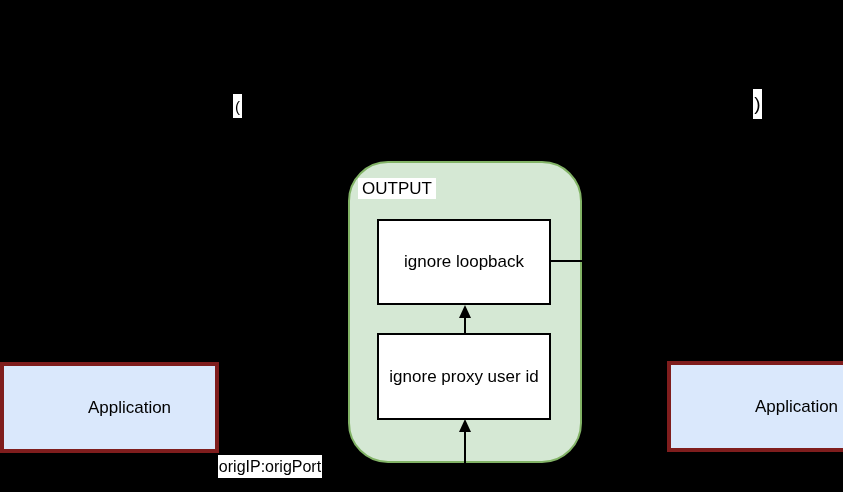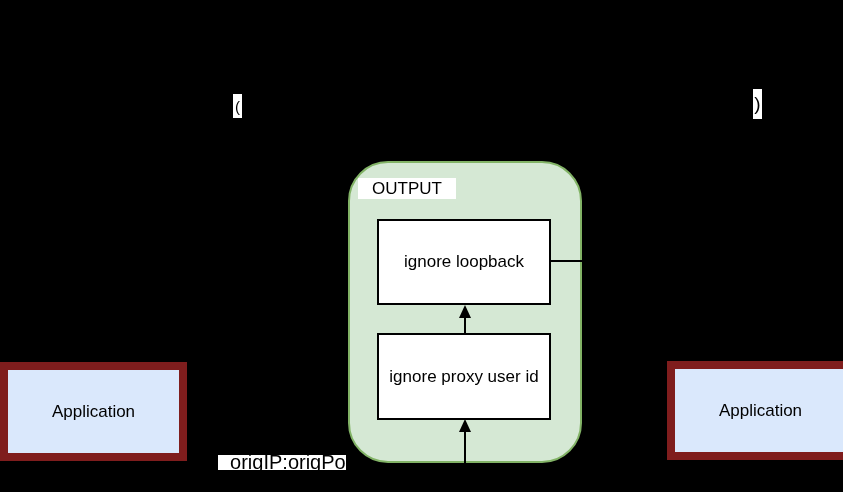--- a/index.html
+++ b/index.html
@@ -21,21 +21,21 @@
     background: #d5e8d4;
     border: 2px solid #82b366;
     border-radius: 40px;
   }
   .group-title {
     left: 358px; top: 178px;
     height: 21px;
     background: #ffffff;
     font-size: 17px;
     line-height: 21px;
-    padding: 0 14px;
+    padding: 0 4px;
     white-space: nowrap;
   }
 
   
   .node {
     width: 170px;
     background: #ffffff;
     border: 2px solid #000000;
     display: flex;
     align-items: center;
@@ -43,25 +43,26 @@
     font-size: 17px;
     text-align: center;
   }
   .node-top    { left: 377px; top: 219px; height: 82px; }
   .node-bottom { left: 377px; top: 333px; height: 83px; }
 
   
   .app {
     width: 171px; height: 83px;
     background: #dae8fc;
-    border: 8px solid #7f1d1d;
+    border: 4px solid #7f1d1d;
     display: flex;
     align-items: center;
     justify-content: center;
     font-size: 17px;
+    padding-left: 40px;
   }
   .app-left  { left: 0px;   top: 362px; }
   .app-right { left: 667px; top: 361px; }
 
   
   .vline { width: 2px; background: #000000; }
   .hline { height: 2px; background: #000000; }
   .line-mid    { left: 464px; top: 315px; height: 18px; }
   .line-bottom { left: 464px; top: 430px; height: 62px; }
   .line-right  { left: 551px; top: 260px; width: 110px; }
@@ -77,21 +78,21 @@
   
   .tag {
     background: #ffffff;
     display: flex;
     align-items: center;
     justify-content: center;
     white-space: nowrap;
   }
   .paren-open  { left: 233px; top: 94px; width: 9px;  height: 24px; font-size: 15px; }
   .paren-close { left: 753px; top: 89px; width: 9px;  height: 30px; font-size: 19px; }
-  .edge-label  { left: 218px; top: 455px; width: 104px; height: 15px; font-size: 20px; padding-left: 24px; }
+  .edge-label  { left: 218px; top: 455px; width: 104px; height: 23px; font-size: 16px; }
 </style>
 </head>
 <body>
 
 <div id="stage">
 
   <div class="abs tag paren-open">(</div>
   <div class="abs tag paren-close">)</div>
 
   <div class="abs group"></div>

